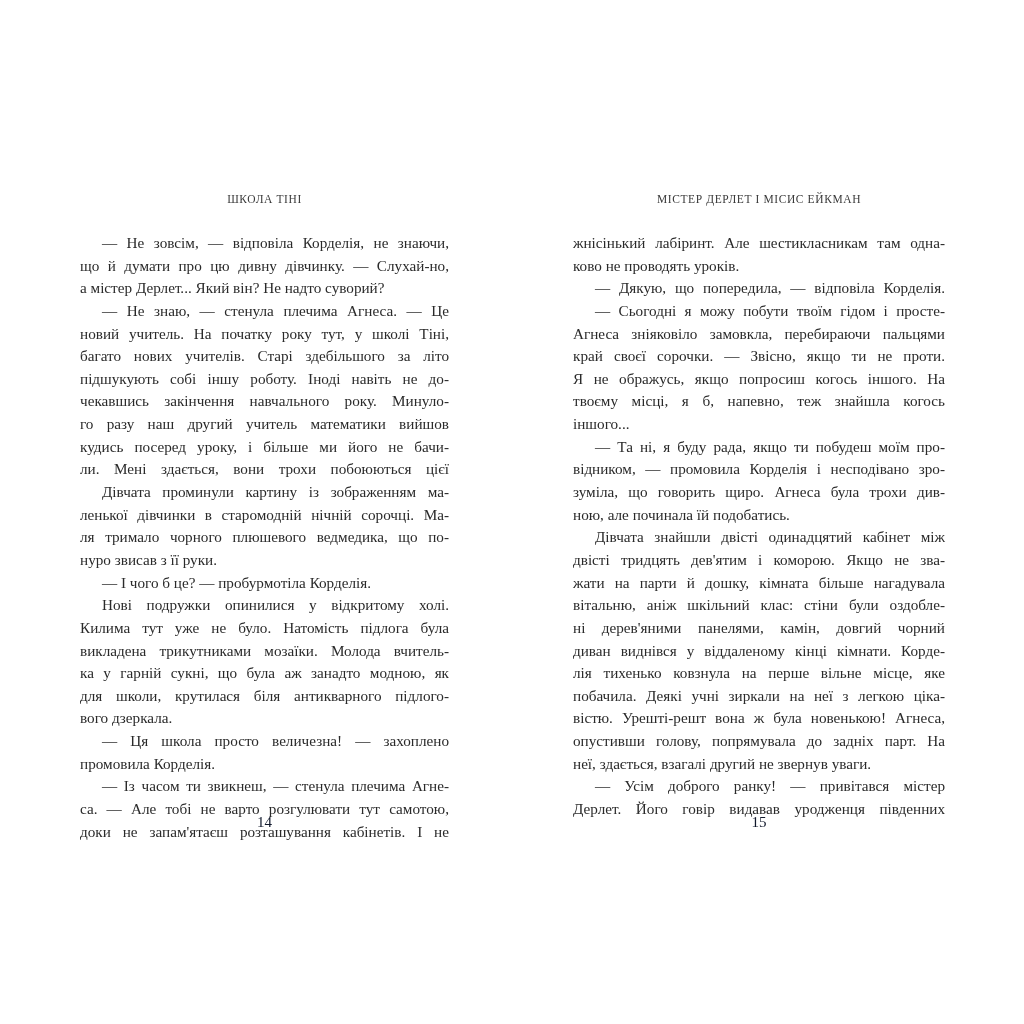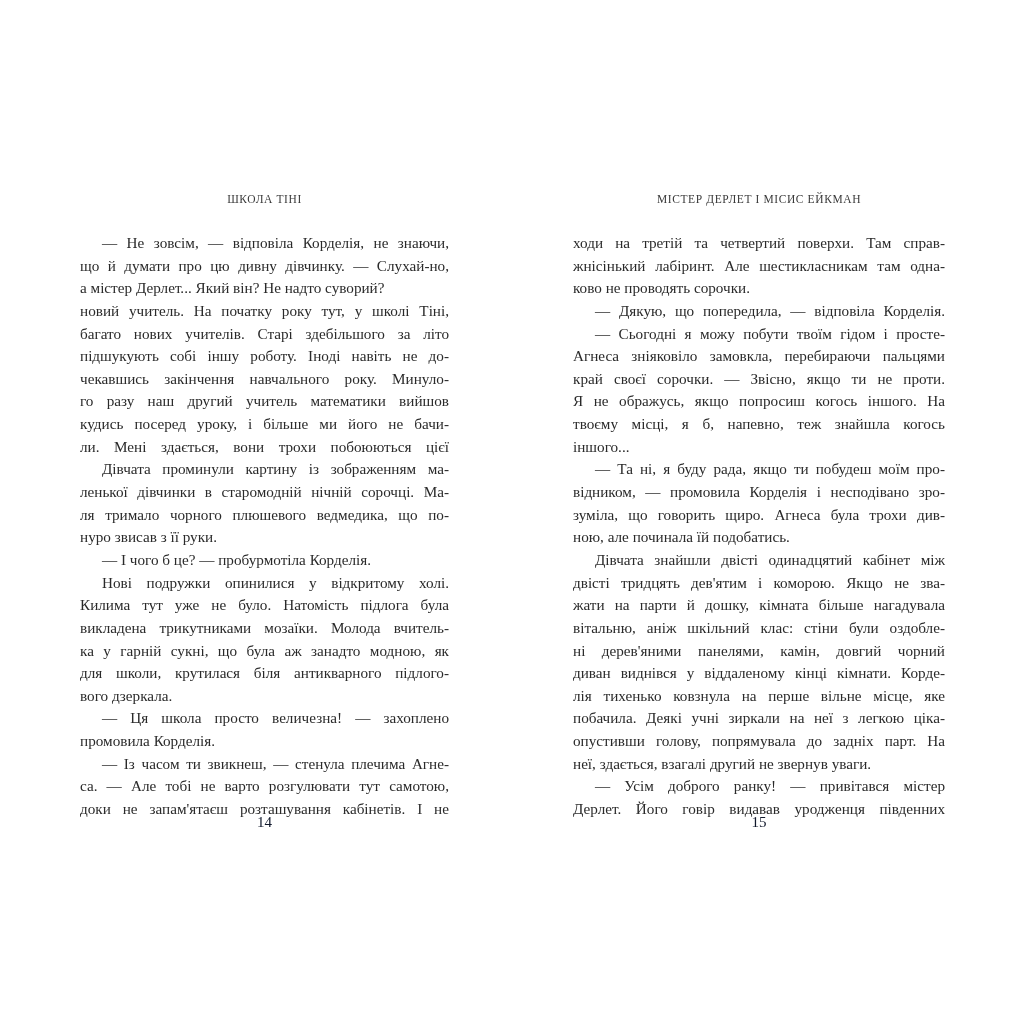--- a/index.html
+++ b/index.html
@@ -27,20 +27,21 @@
 </style>
 </head>
 <body>
 
 <div class="page left">
   <div class="running-head">ШКОЛА ТІНІ</div>
   <div class="body-text">
       <span class="line indent">— Не зовсім, — відповіла Корделія, не знаючи,</span>
       <span class="line">що й думати про цю дивну дівчинку. — Слухай-но,</span>
       <span class="line last">а містер Дерлет... Який він? Не надто суворий?</span>
+      <span class="line indent">— Не знаю, — стенула плечима Агнеса. — Це</span>
       <span class="line">новий учитель. На початку року тут, у школі Тіні,</span>
       <span class="line">багато нових учителів. Старі здебільшого за літо</span>
       <span class="line">підшукують собі іншу роботу. Іноді навіть не до-</span>
       <span class="line">чекавшись закінчення навчального року. Минуло-</span>
       <span class="line">го разу наш другий учитель математики вийшов</span>
       <span class="line">кудись посеред уроку, і більше ми його не бачи-</span>
       <span class="line">ли. Мені здається, вони трохи побоюються цієї</span>
       <span class="line indent">Дівчата проминули картину із зображенням ма-</span>
       <span class="line">ленької дівчинки в старомодній нічній сорочці. Ма-</span>
       <span class="line">ля тримало чорного плюшевого ведмедика, що по-</span>
@@ -57,41 +58,41 @@
       <span class="line indent">— Із часом ти звикнеш, — стенула плечима Агне-</span>
       <span class="line">са. — Але тобі не варто розгулювати тут самотою,</span>
       <span class="line">доки не запам'ятаєш розташування кабінетів. І не</span>
     </div>
   <div class="folio">14</div>
 </div>
 
 <div class="page right">
   <div class="running-head">МІСТЕР ДЕРЛЕТ І МІСИС ЕЙКМАН</div>
   <div class="body-text">
-      <span class="line">ходи на третій та четвертий поверхи. Там справ-</span>
       <span class="line">жнісінький лабіринт. Але шестикласникам там одна-</span>
-      <span class="line last">ково не проводять сорочки.</span>
+      <span class="line last">ково не проводять уроків.</span>
       <span class="line indent">— Дякую, що попередила, — відповіла Корделія.</span>
       <span class="line indent">— Сьогодні я можу побути твоїм гідом і просте-</span>
       <span class="line">Агнеса зніяковіло замовкла, перебираючи пальцями</span>
       <span class="line">край своєї сорочки. — Звісно, якщо ти не проти.</span>
       <span class="line">Я не ображусь, якщо попросиш когось іншого. На</span>
       <span class="line">твоєму місці, я б, напевно, теж знайшла когось</span>
       <span class="line last">іншого...</span>
       <span class="line indent">— Та ні, я буду рада, якщо ти побудеш моїм про-</span>
       <span class="line">відником, — промовила Корделія і несподівано зро-</span>
       <span class="line">зуміла, що говорить щиро. Агнеса була трохи див-</span>
       <span class="line last">ною, але починала їй подобатись.</span>
       <span class="line indent">Дівчата знайшли двісті одинадцятий кабінет між</span>
       <span class="line">двісті тридцять дев'ятим і коморою. Якщо не зва-</span>
       <span class="line">жати на парти й дошку, кімната більше нагадувала</span>
       <span class="line">вітальню, аніж шкільний клас: стіни були оздобле-</span>
       <span class="line">ні дерев'яними панелями, камін, довгий чорний</span>
       <span class="line">диван виднівся у віддаленому кінці кімнати. Корде-</span>
       <span class="line">лія тихенько ковзнула на перше вільне місце, яке</span>
       <span class="line">побачила. Деякі учні зиркали на неї з легкою ціка-</span>
+      <span class="line">вістю. Урешті-решт вона ж була новенькою! Агнеса,</span>
       <span class="line">опустивши голову, попрямувала до задніх парт. На</span>
       <span class="line last">неї, здається, взагалі другий не звернув уваги.</span>
       <span class="line indent">— Усім доброго ранку! — привітався містер</span>
       <span class="line">Дерлет. Його говір видавав уродженця південних</span>
     </div>
   <div class="folio">15</div>
 </div>
 
 </body></html>

